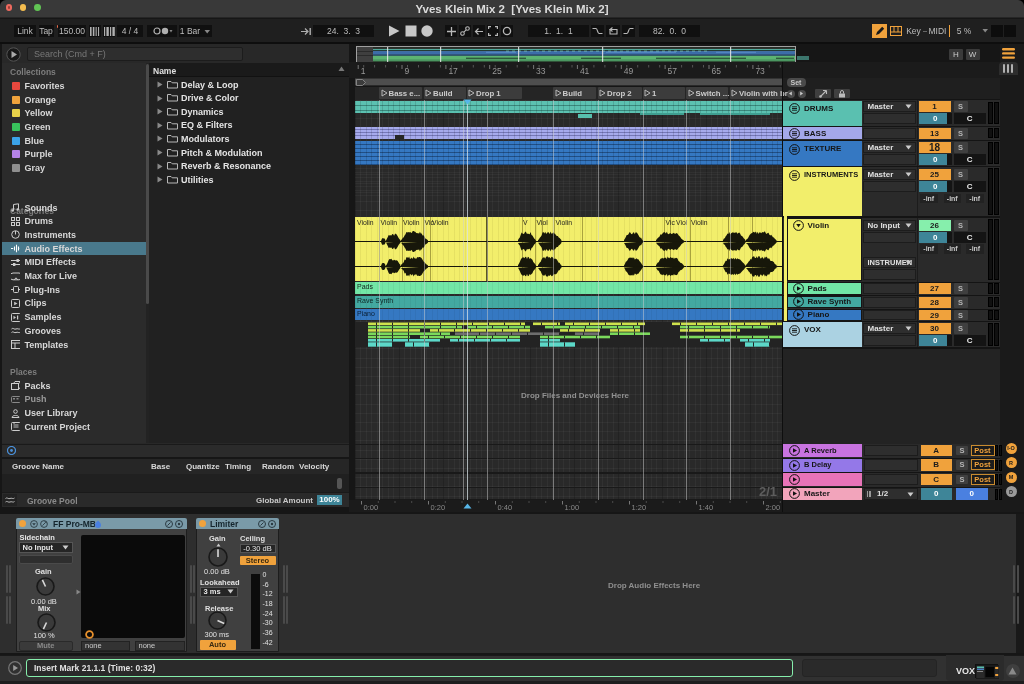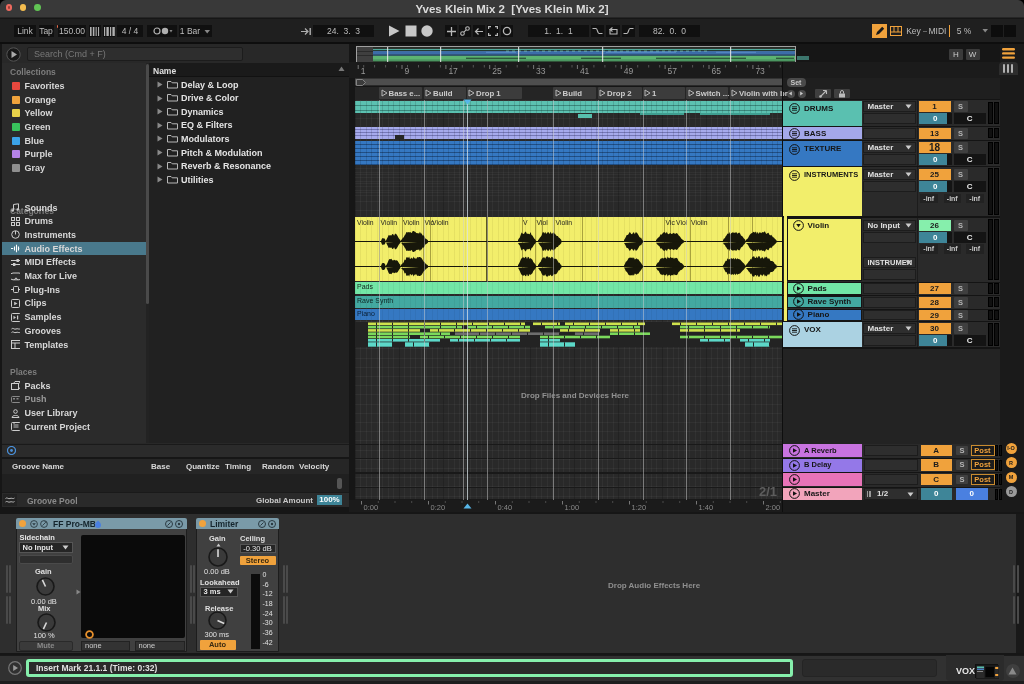--- a/index.html
+++ b/index.html
@@ -1384,21 +1384,21 @@
 <div style="left:262.5px;top:638.55px;color:#e0e0e0;font-size:7px;">-42</div>
 <div style="left:608px;top:581px;color:#8f8f8f;font-size:8px;font-weight:bold;">Drop Audio Effects Here</div>
 <div style="left:0px;top:655px;width:1024px;height:26px;background:#313131;border-top:1px solid #191919;"></div>
 <div style="left:0px;top:681px;width:1024px;height:3px;background:#1e1e1e;"></div>
 <div class="fc" style="left:7px;top:660.5px;width:15px;height:15px;">
     <svg width="14" height="14" style="position:static">
       <circle cx="7" cy="7" r="6.3" fill="none" stroke="#777" stroke-width="1.2"></circle>
       <path d="M5.2 4 L10 7 L5.2 10 Z" fill="#999"></path>
     </svg>
   </div>
-<div style="left:26px;top:658.5px;width:767px;height:18px;background:#2a2a2a;border-radius:3px;border:3px solid #86efac;color:#e0e0e0;font-size:8.5px;font-weight:bold;display:flex;align-items:center;padding-left:7px;">Insert Mark 21.1.1 (Time: 0:32)</div>
+<div style="left:26px;top:658.5px;width:767px;height:18px;background:#2a2a2a;border-radius:3px;border:1px solid #86efac;color:#e0e0e0;font-size:8.5px;font-weight:bold;display:flex;align-items:center;padding-left:7px;">Insert Mark 21.1.1 (Time: 0:32)</div>
 <div style="left:802px;top:658.5px;width:135px;height:18px;background:#2a2a2a;border-radius:3px;border:1px solid #242424;"></div>
 <div style="left:946px;top:655px;width:58px;height:26px;background:#2b2b2b;border-radius:0 0 4px 4px;"></div>
 <div style="left:956px;top:665.5px;color:#e8e8e8;font-size:9px;font-weight:bold;">VOX</div>
 <div style="left:974.5px;top:663.5px;width:23px;height:14px;border:1px solid #111;">
     <svg width="23" height="14" style="position:static">
       <rect x="0" y="0" width="23" height="14" fill="#1a1a1a"></rect>
       <rect x="0.5" y="1" width="8" height="12" fill="#2a2a2a"></rect>
       <rect x="1" y="1.5" width="7" height="1.5" fill="#57bfae"></rect>
       <rect x="1" y="3.5" width="7" height="1.5" fill="#4a7fc0"></rect>
       <rect x="1" y="6" width="6" height="1" fill="#888"></rect>

